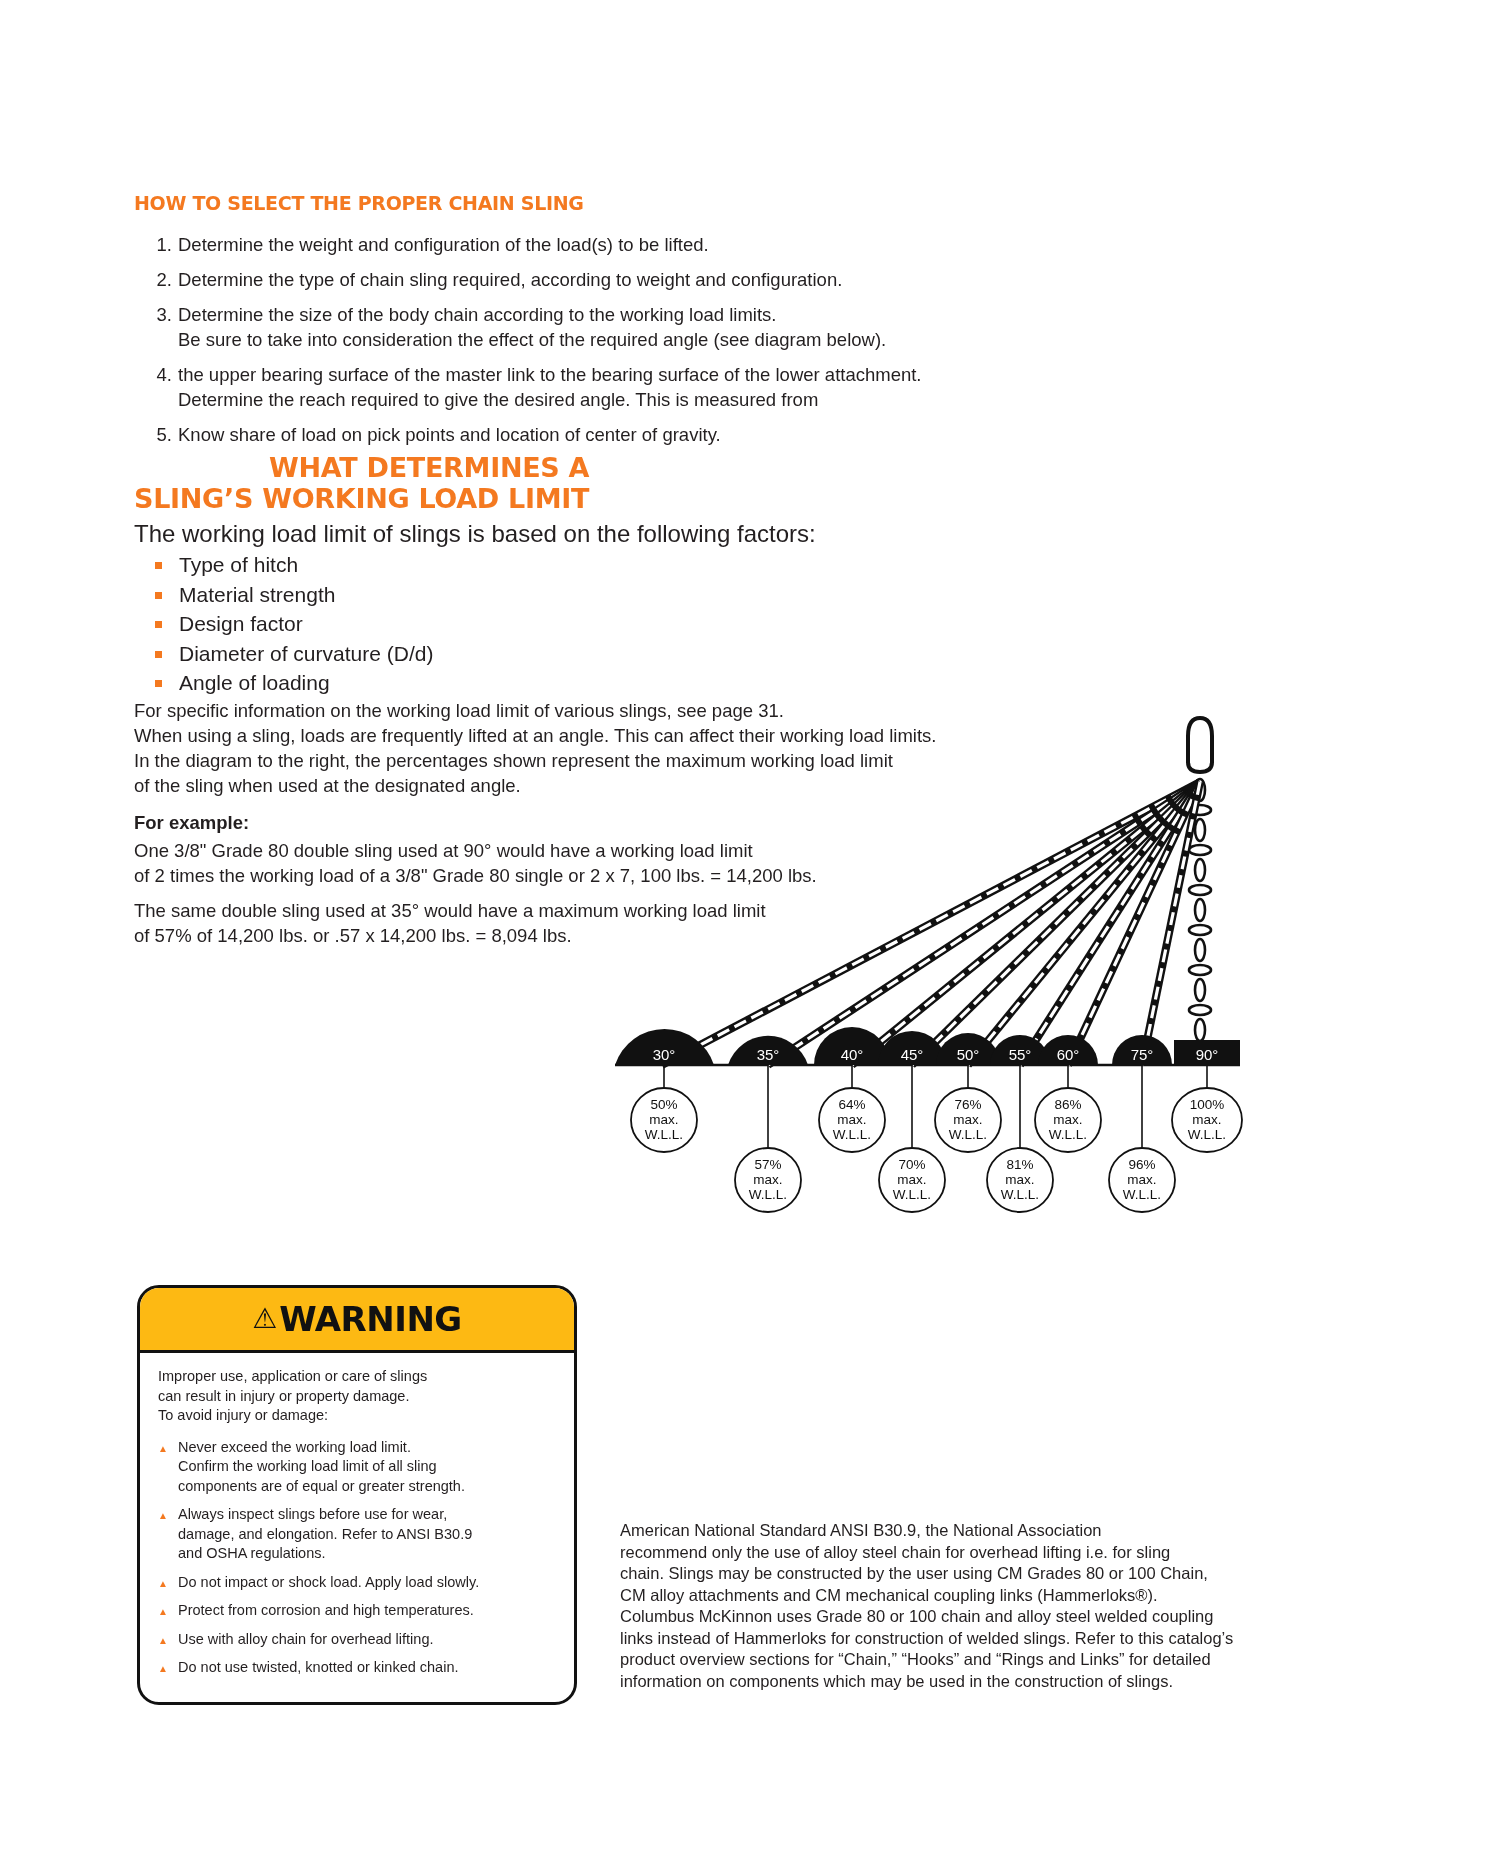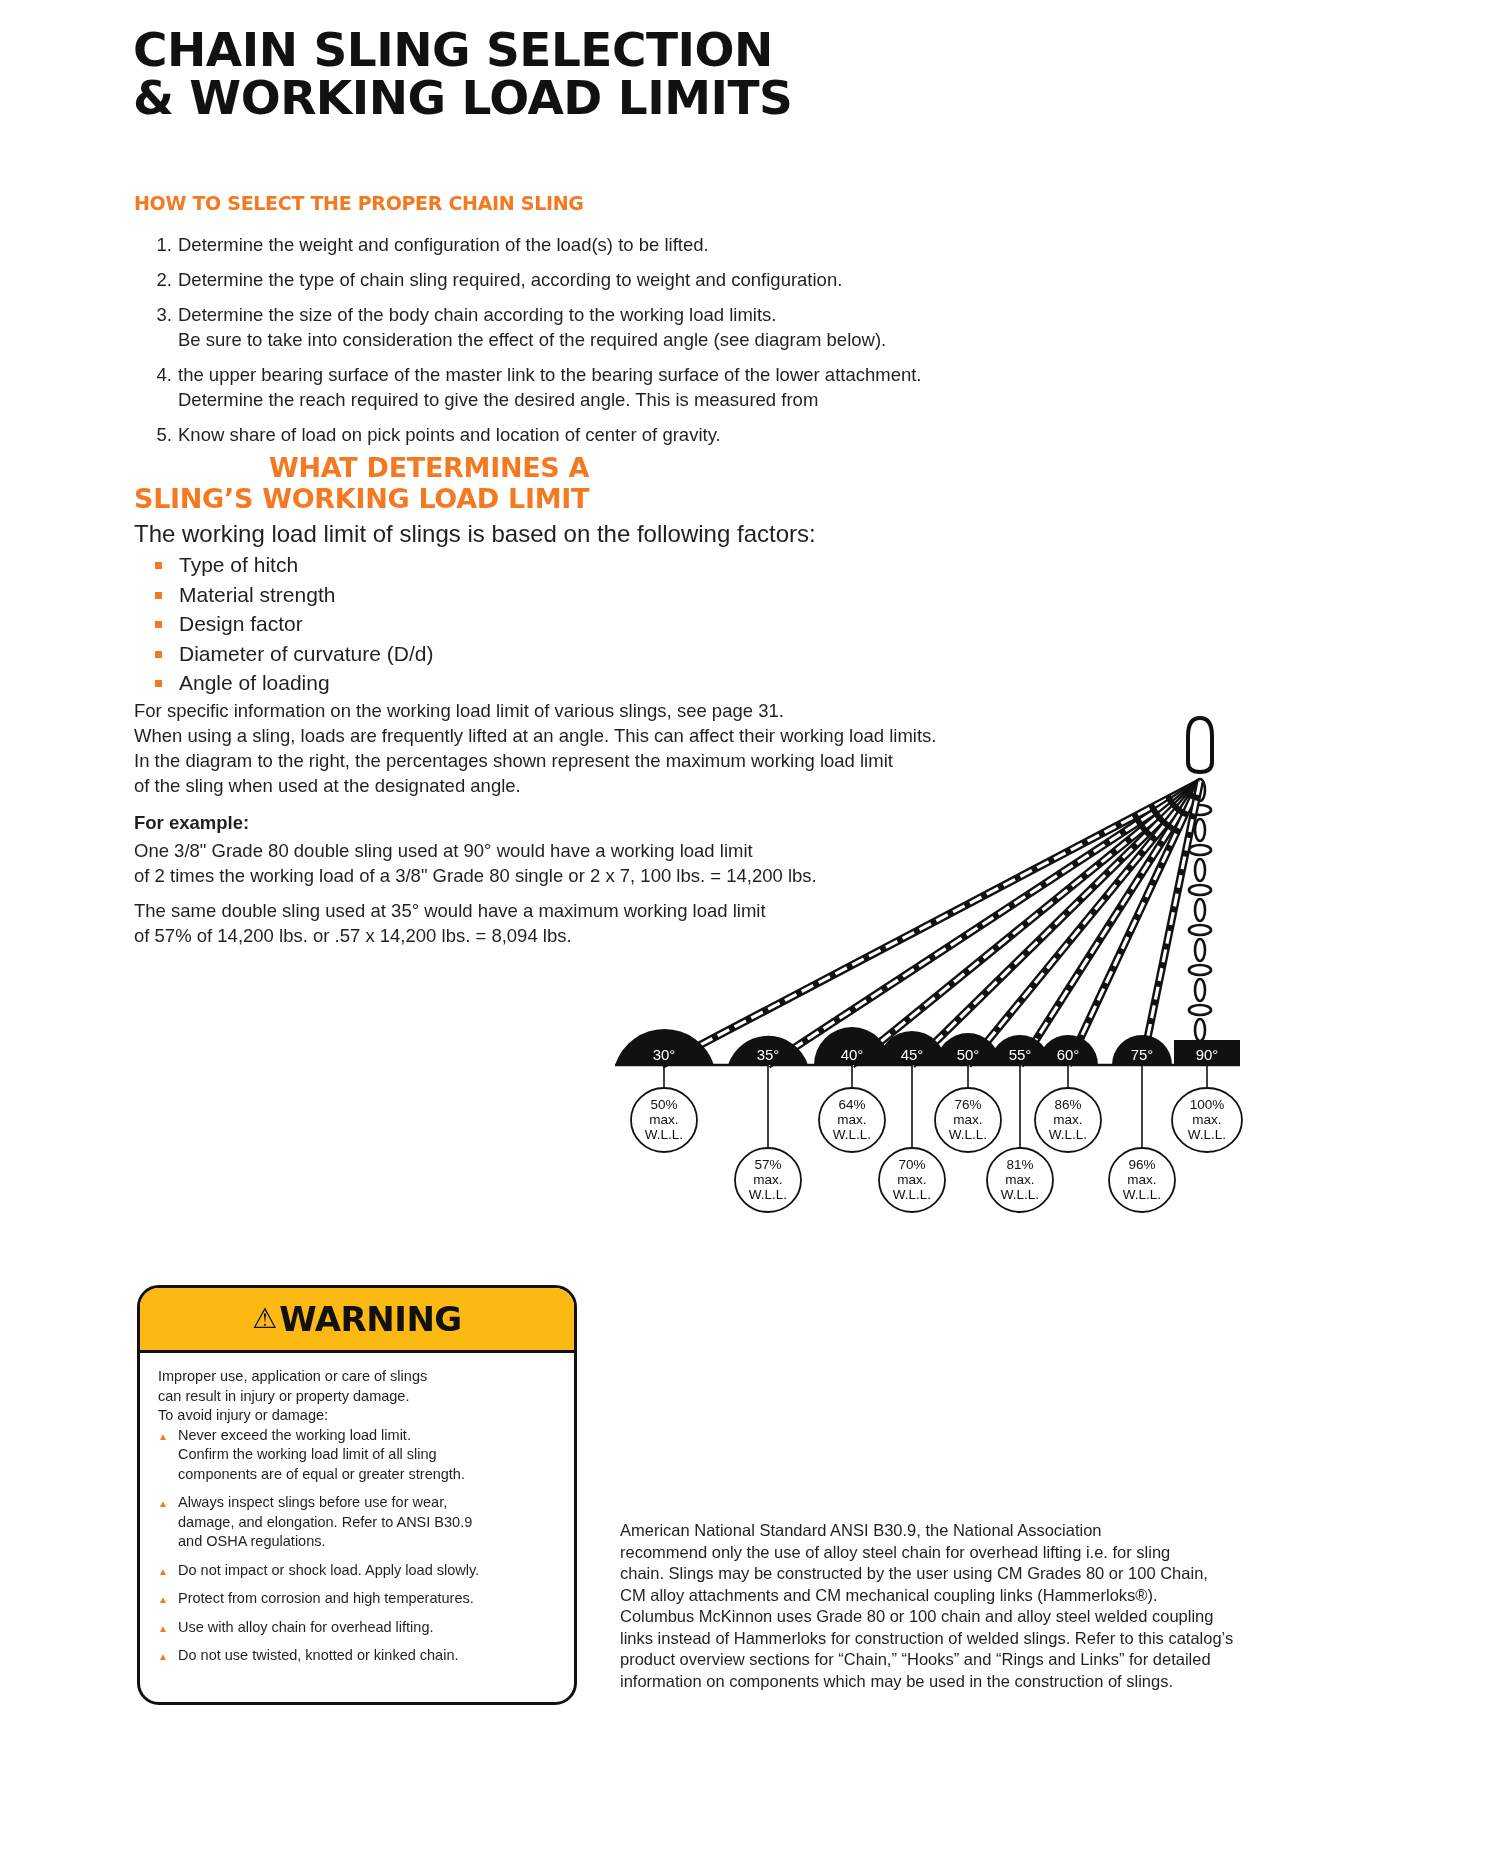--- a/index.html
+++ b/index.html
@@ -185,20 +185,21 @@
     color: #111;
   }
   .warning-body {
     padding: 14px 18px 10px 18px;
     font-size: 14.5px;
     line-height: 19.5px;
     font-family: "Liberation Sans", sans-serif;
   }
   .warning-body .intro .l { display: block; }
   .warn-list {
+    margin-top: 12px;
   }
   .warn-item {
     position: relative;
     padding-left: 20px;
     margin-bottom: 9px;
   }
   .warn-item::before {
     content: "\25B2";
     position: absolute;
     left: 0;
@@ -237,24 +238,20 @@
     font-family: "Liberation Sans", sans-serif;
     font-size: 13.5px;
     fill: #111111;
   }
 </style>
 </head>
 <body>
 
 <div class="page">
 
-  <div class="main-title">
-    <span class="line">CHAIN SLING SELECTION</span>
-    <span class="line">&amp; WORKING LOAD LIMITS</span>
-  </div>
 
   <div id="head-select" class="section-head">HOW TO SELECT THE PROPER CHAIN SLING</div>
 
   <div class="steps">
     <div class="step">
       <span class="num">1.</span>
       <span class="sub">Determine the weight and configuration of the load(s) to be lifted.</span>
     </div>
     <div class="step">
       <span class="num">2.</span>

